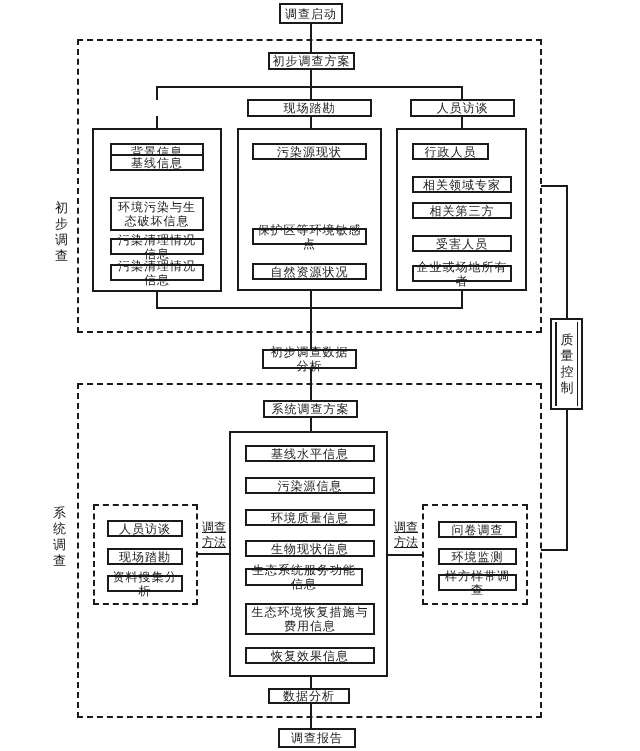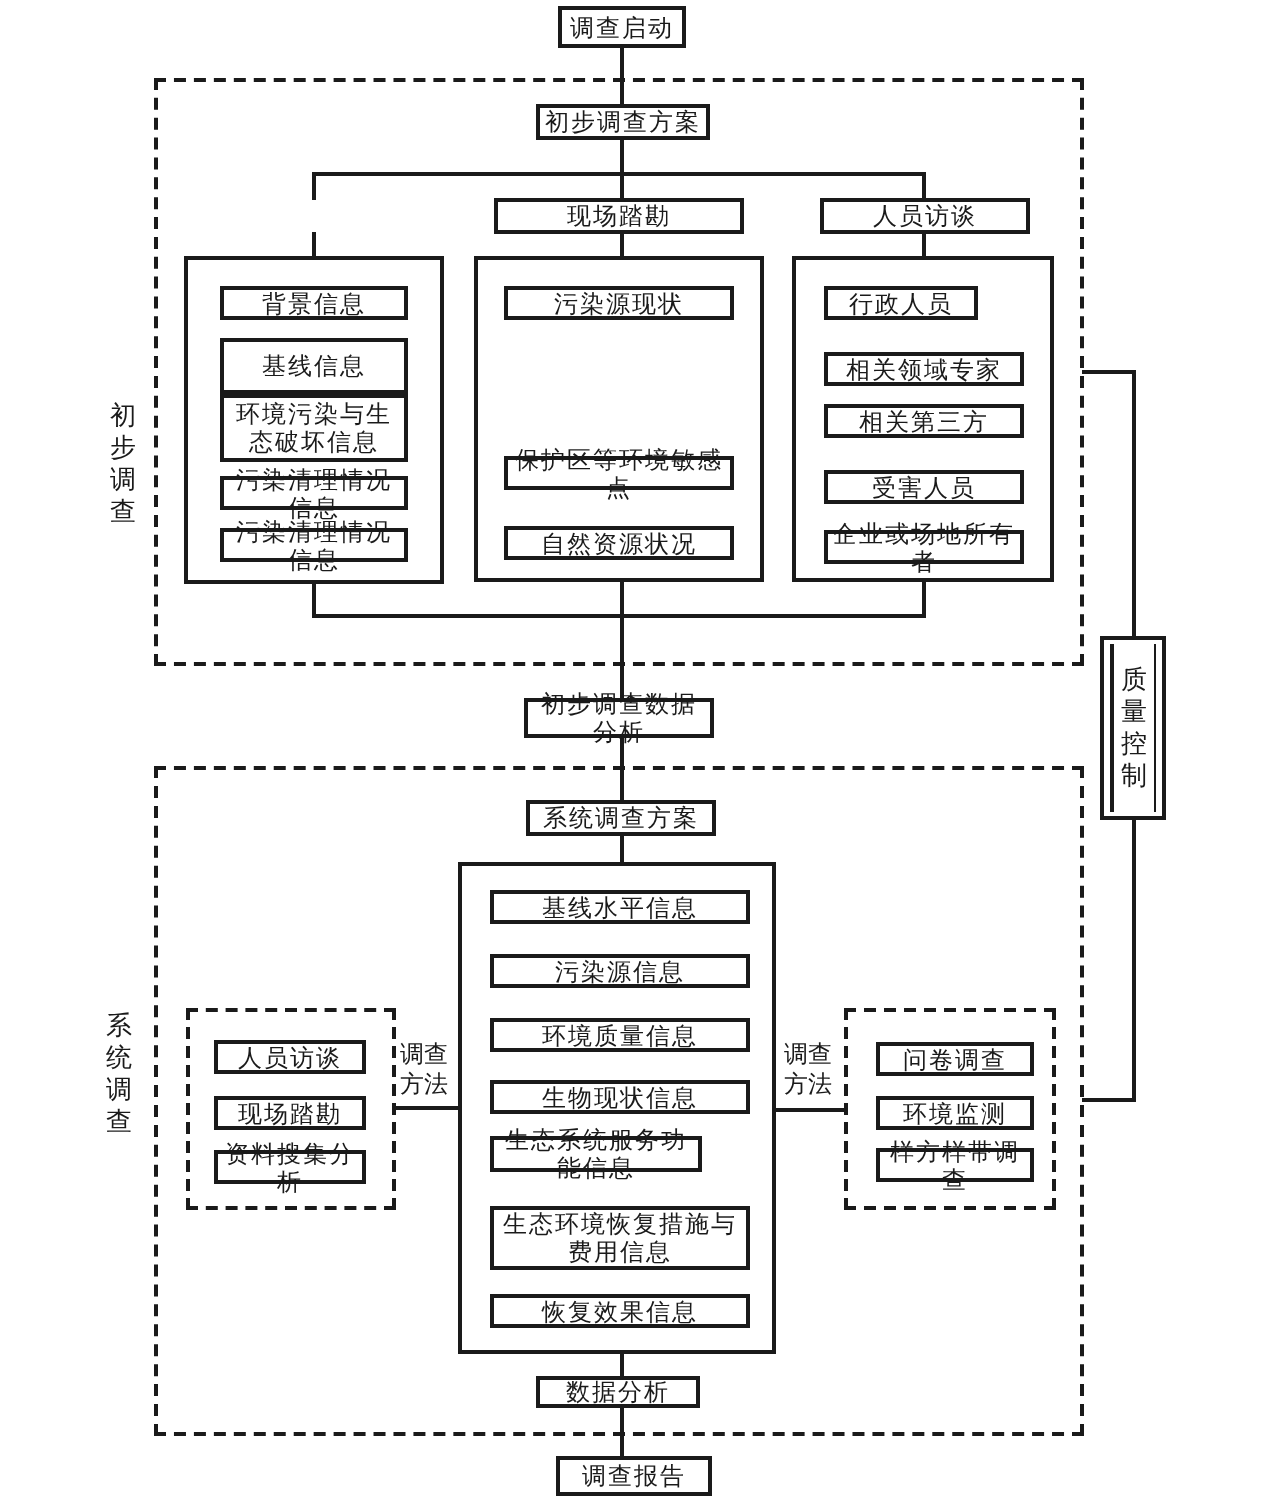--- a/index.html
+++ b/index.html
@@ -18,21 +18,21 @@
   .dashbox{
     position:absolute;box-sizing:border-box;border:2px dashed #1a1a1a;background:transparent;z-index:1;
   }
   .hline,.vline{position:absolute;background:#1a1a1a;z-index:0;}
   .vtext{
     position:absolute;font-size:13px;line-height:16px;letter-spacing:0;
     width:16px;word-break:break-all;text-align:right;z-index:3;
   }
   .mlabel{
     position:absolute;width:28px;font-size:12px;line-height:15px;word-break:break-all;
-    text-align:left;background:#fff;z-index:3;
+    text-align:center;background:#fff;z-index:3;text-decoration:underline;
   }
   .qc-rail{position:absolute;top:2px;bottom:2px;width:1.5px;background:#1a1a1a;}
 </style>
 </head>
 <body>
 
 <div id="stage">
 
   <div class="vline" style="left:310px;top:24px;width:2px;height:29px"></div>
   <div class="vline" style="left:310px;top:69px;width:2px;height:31px"></div>
@@ -69,21 +69,21 @@
   <div class="box" style="left:268px;top:52px;width:87px;height:18px">初步调查方案</div>
 
   <div class="box" style="left:247px;top:99px;width:125px;height:18px">现场踏勘</div>
   <div class="box" style="left:410px;top:99px;width:105px;height:18px">人员访谈</div>
 
   <div class="cont" style="left:92px;top:128px;width:130px;height:164px"></div>
   <div class="cont" style="left:237px;top:128px;width:145px;height:163px"></div>
   <div class="cont" style="left:396px;top:128px;width:131px;height:163px"></div>
 
   <div class="box" style="left:110px;top:143px;width:94px;height:17px">背景信息</div>
-  <div class="box" style="left:110px;top:169px;width:94px;height:28px">基线信息</div>
+  <div class="box" style="left:110px;top:154px;width:94px;height:17px">基线信息</div>
   <div class="box" style="left:110px;top:197px;width:94px;height:34px">环境污染与生态破坏信息</div>
   <div class="box" style="left:110px;top:238px;width:94px;height:17px">污染清理情况信息</div>
   <div class="box" style="left:110px;top:264px;width:94px;height:17px">污染清理情况信息</div>
 
   <div class="box" style="left:252px;top:143px;width:115px;height:17px">污染源现状</div>
   <div class="box" style="left:252px;top:228px;width:115px;height:17px">保护区等环境敏感点</div>
   <div class="box" style="left:252px;top:263px;width:115px;height:17px">自然资源状况</div>
 
   <div class="box" style="left:412px;top:143px;width:77px;height:17px">行政人员</div>
   <div class="box" style="left:412px;top:176px;width:100px;height:17px">相关领域专家</div>
@@ -100,21 +100,21 @@
   </div>
 
   <div class="box" style="left:263px;top:400px;width:95px;height:18px">系统调查方案</div>
 
   <div class="cont" style="left:229px;top:431px;width:159px;height:246px"></div>
 
   <div class="box" style="left:245px;top:445px;width:130px;height:17px">基线水平信息</div>
   <div class="box" style="left:245px;top:477px;width:130px;height:17px">污染源信息</div>
   <div class="box" style="left:245px;top:509px;width:130px;height:17px">环境质量信息</div>
   <div class="box" style="left:245px;top:540px;width:130px;height:17px">生物现状信息</div>
-  <div class="box" style="left:245px;top:568px;width:106px;height:18px">生态系统服务功能信息</div>
+  <div class="box" style="left:245px;top:568px;width:118px;height:18px">生态系统服务功能信息</div>
   <div class="box" style="left:245px;top:647px;width:130px;height:17px">恢复效果信息</div>
   <div class="box" style="left:245px;top:603px;width:130px;height:32px">生态环境恢复措施与费用信息</div>
 
   <div class="box" style="left:107px;top:520px;width:76px;height:17px">人员访谈</div>
   <div class="box" style="left:107px;top:548px;width:76px;height:17px">现场踏勘</div>
   <div class="box" style="left:107px;top:575px;width:76px;height:17px">资料搜集分析</div>
   <div class="mlabel" style="left:200px;top:520px">调查方法</div>
 
   <div class="box" style="left:438px;top:521px;width:79px;height:17px">问卷调查</div>
   <div class="box" style="left:438px;top:548px;width:79px;height:17px">环境监测</div>

